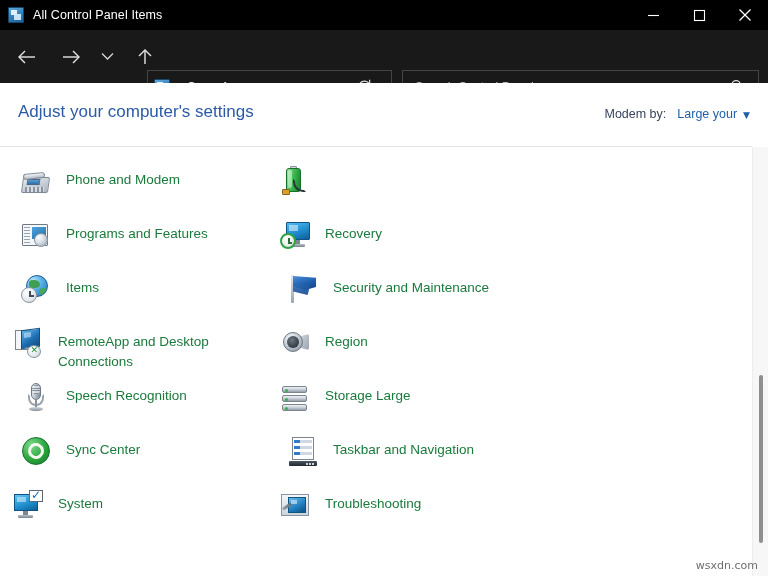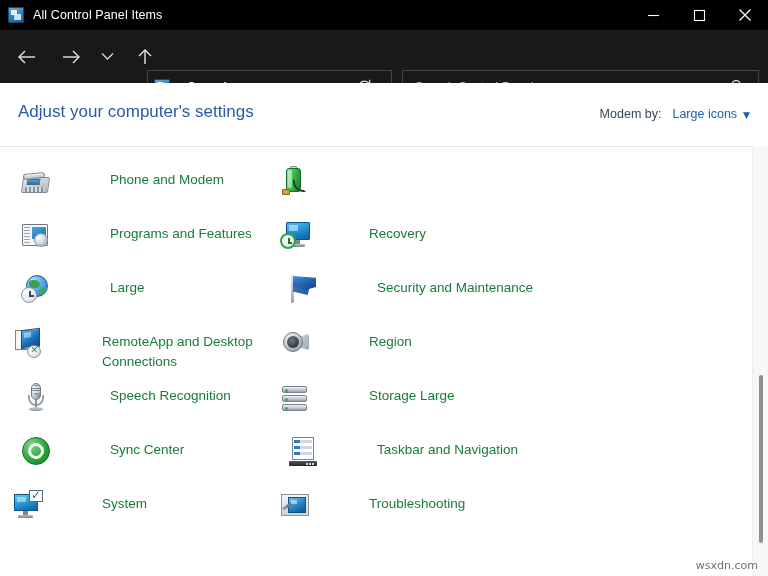--- a/index.html
+++ b/index.html
@@ -185,21 +185,20 @@
     position: absolute; left: 0; top: -40px;
     width: 752px;
     display: grid;
     grid-template-columns: 267px 1fr;
     grid-auto-rows: 54px;
     column-gap: 0;
   }
   .item {
     display: flex; align-items: flex-start;
     padding-top: 4px;
-    gap: 44px;
   }
   .item-icon {
     width: 32px; height: 32px;
     margin-left: 20px; margin-right: 14px;
     flex: 0 0 auto;
     position: relative;
   }
   .item-label {
     color: #1a7a3c;
     font-size: 13.5px;
@@ -739,21 +738,21 @@
           <line x1="9.7" y1="9.3" x2="14.2" y2="14.4" stroke="#e2e2e2" stroke-width="1.3"></line>
         </svg>
       </div>
     </div>
   </div>
 
   <div id="headerstrip">
     <div id="page-title">Adjust your computer's settings</div>
     <div id="viewby-wrap">
       <span id="viewby-label">Modem by:</span>
-      <span id="viewby-value">Large icons</span>
+      <span id="viewby-value">Large your</span>
       <span id="viewby-caret">▼</span>
     </div>
   </div>
   <div id="header-divider"></div>
 
   <div id="content">
     <div id="grid">
         <div class="item"></div>
         <div class="item col2"></div>
         <div class="item">
@@ -800,21 +799,21 @@
           </div>
           <div class="item-label">Recovery</div>
         </div>
         <div class="item">
           <div class="item-icon">
             <div class="ic ic-region">
               <div class="globe"></div>
               <div class="clock"></div>
             </div>
           </div>
-          <div class="item-label">Large</div>
+          <div class="item-label">Items</div>
         </div>
         <div class="item">
           <div class="item-icon">
             <div class="ic ic-flag">
               <div class="pole"></div>
               <div class="cloth"></div>
               <div class="cloth2"></div>
             </div>
           </div>
           <div class="item-label">Security and Maintenance</div>

